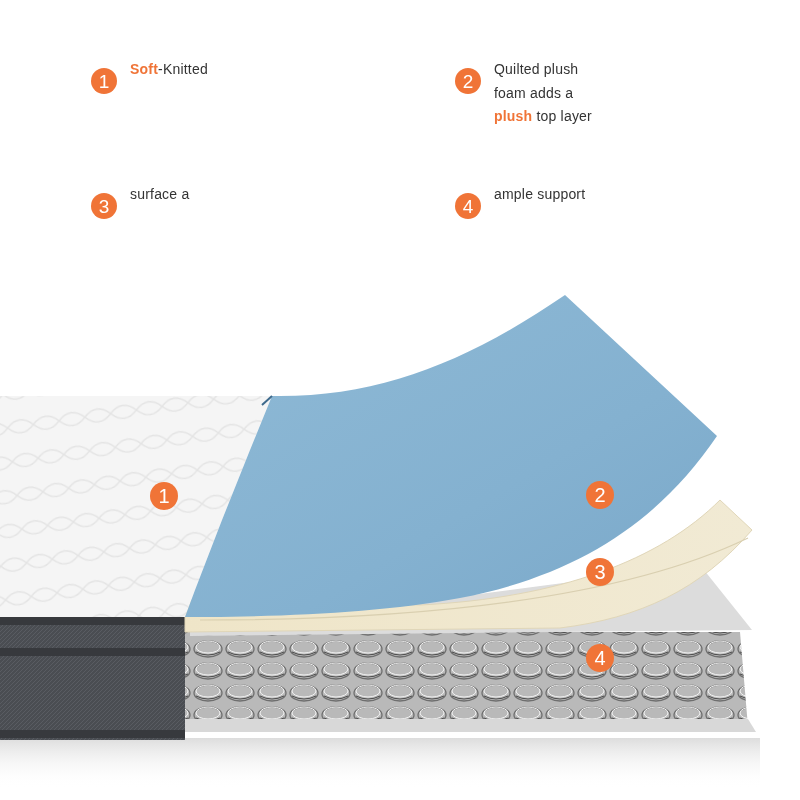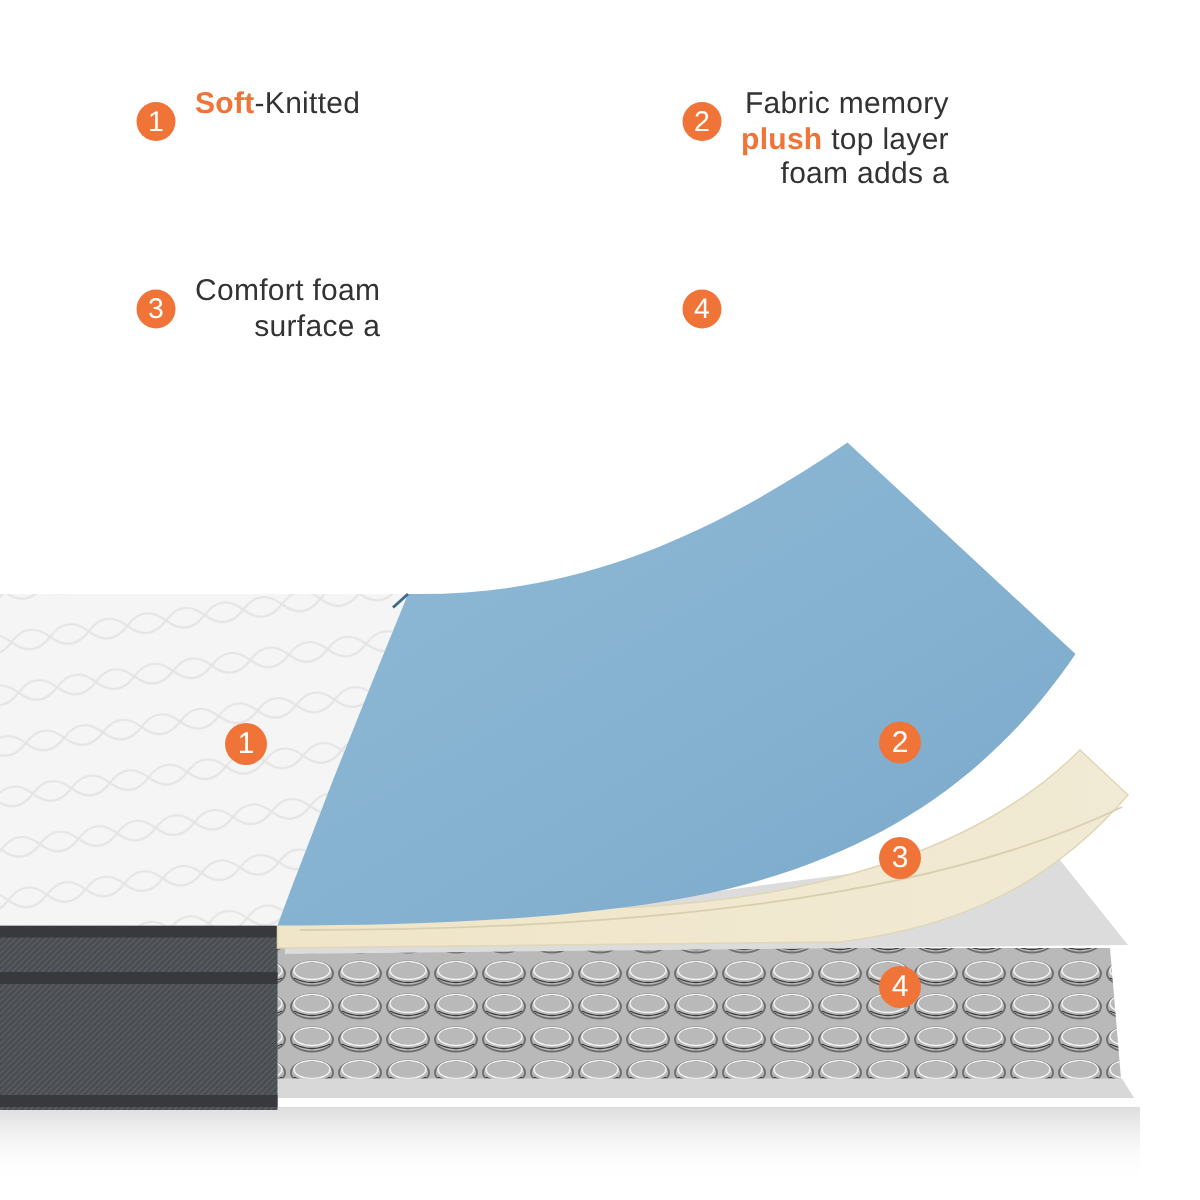--- a/index.html
+++ b/index.html
@@ -16,23 +16,22 @@
     }
     .badge {
       width: 26px; height: 26px; border-radius: 50%;
       background: #F07437; color: #ffffff;
       display: flex; align-items: center; justify-content: center;
       font-size: 19px; font-weight: 400; flex: 0 0 auto;
       margin-top: 10px; margin-right: 13px;
       line-height: 1;
     }
     .callout-text {
-      font-size: 20px; line-height: 23.5px; letter-spacing: 0.2px;
+      font-size: 14px; line-height: 23.5px; letter-spacing: 0.2px;
       color: #333333;
-      text-align: right;
     }
     .accent { color: #F07437; font-weight: 700; }
     .line { display: block; white-space: nowrap; }
 
     #illustration { position: absolute; left: 0; top: 0; width: 800px; height: 800px; }
 
     .marker {
       position: absolute;
       width: 28px; height: 28px; border-radius: 50%;
       background: #F07437; color: #ffffff;
@@ -47,37 +46,37 @@
 <div class="callout" style="left:91px; top:58px;">
   <span class="badge">1</span>
   <div class="callout-text">
     <span class="line"><span class="accent">Soft</span><span>-Knitted</span></span>
   </div>
 </div>
 
 <div class="callout" style="left:455px; top:58px;">
   <span class="badge">2</span>
   <div class="callout-text">
-    <span class="line"><span class="accent"></span><span>Fabric memory</span></span>
+    <span class="line"><span class="accent"></span><span>Quilted plush</span></span>
+    <span class="line"><span class="accent"></span><span>foam adds a</span></span>
     <span class="line"><span class="accent">plush</span><span> top layer</span></span>
-    <span class="line"><span class="accent"></span><span>foam adds a</span></span>
   </div>
 </div>
 
 <div class="callout" style="left:91px; top:183px;">
   <span class="badge">3</span>
   <div class="callout-text">
-    <span class="line"><span class="accent"></span><span>Comfort foam</span></span>
     <span class="line"><span class="accent"></span><span>surface a</span></span>
   </div>
 </div>
 
 <div class="callout" style="left:455px; top:183px;">
   <span class="badge">4</span>
   <div class="callout-text">
+    <span class="line"><span class="accent"></span><span>ample support</span></span>
   </div>
 </div>
 
 <svg id="illustration" viewBox="0 0 800 800" width="800" height="800" xmlns="http://www.w3.org/2000/svg">
   <defs>
     <linearGradient id="shadowGrad" x1="0" y1="0" x2="0" y2="1">
       <stop offset="0" stop-color="#d9d9d9" stop-opacity="0.9"></stop>
       <stop offset="1" stop-color="#ffffff" stop-opacity="0"></stop>
     </linearGradient>
     <linearGradient id="blueGrad" x1="0" y1="0" x2="1" y2="1">

